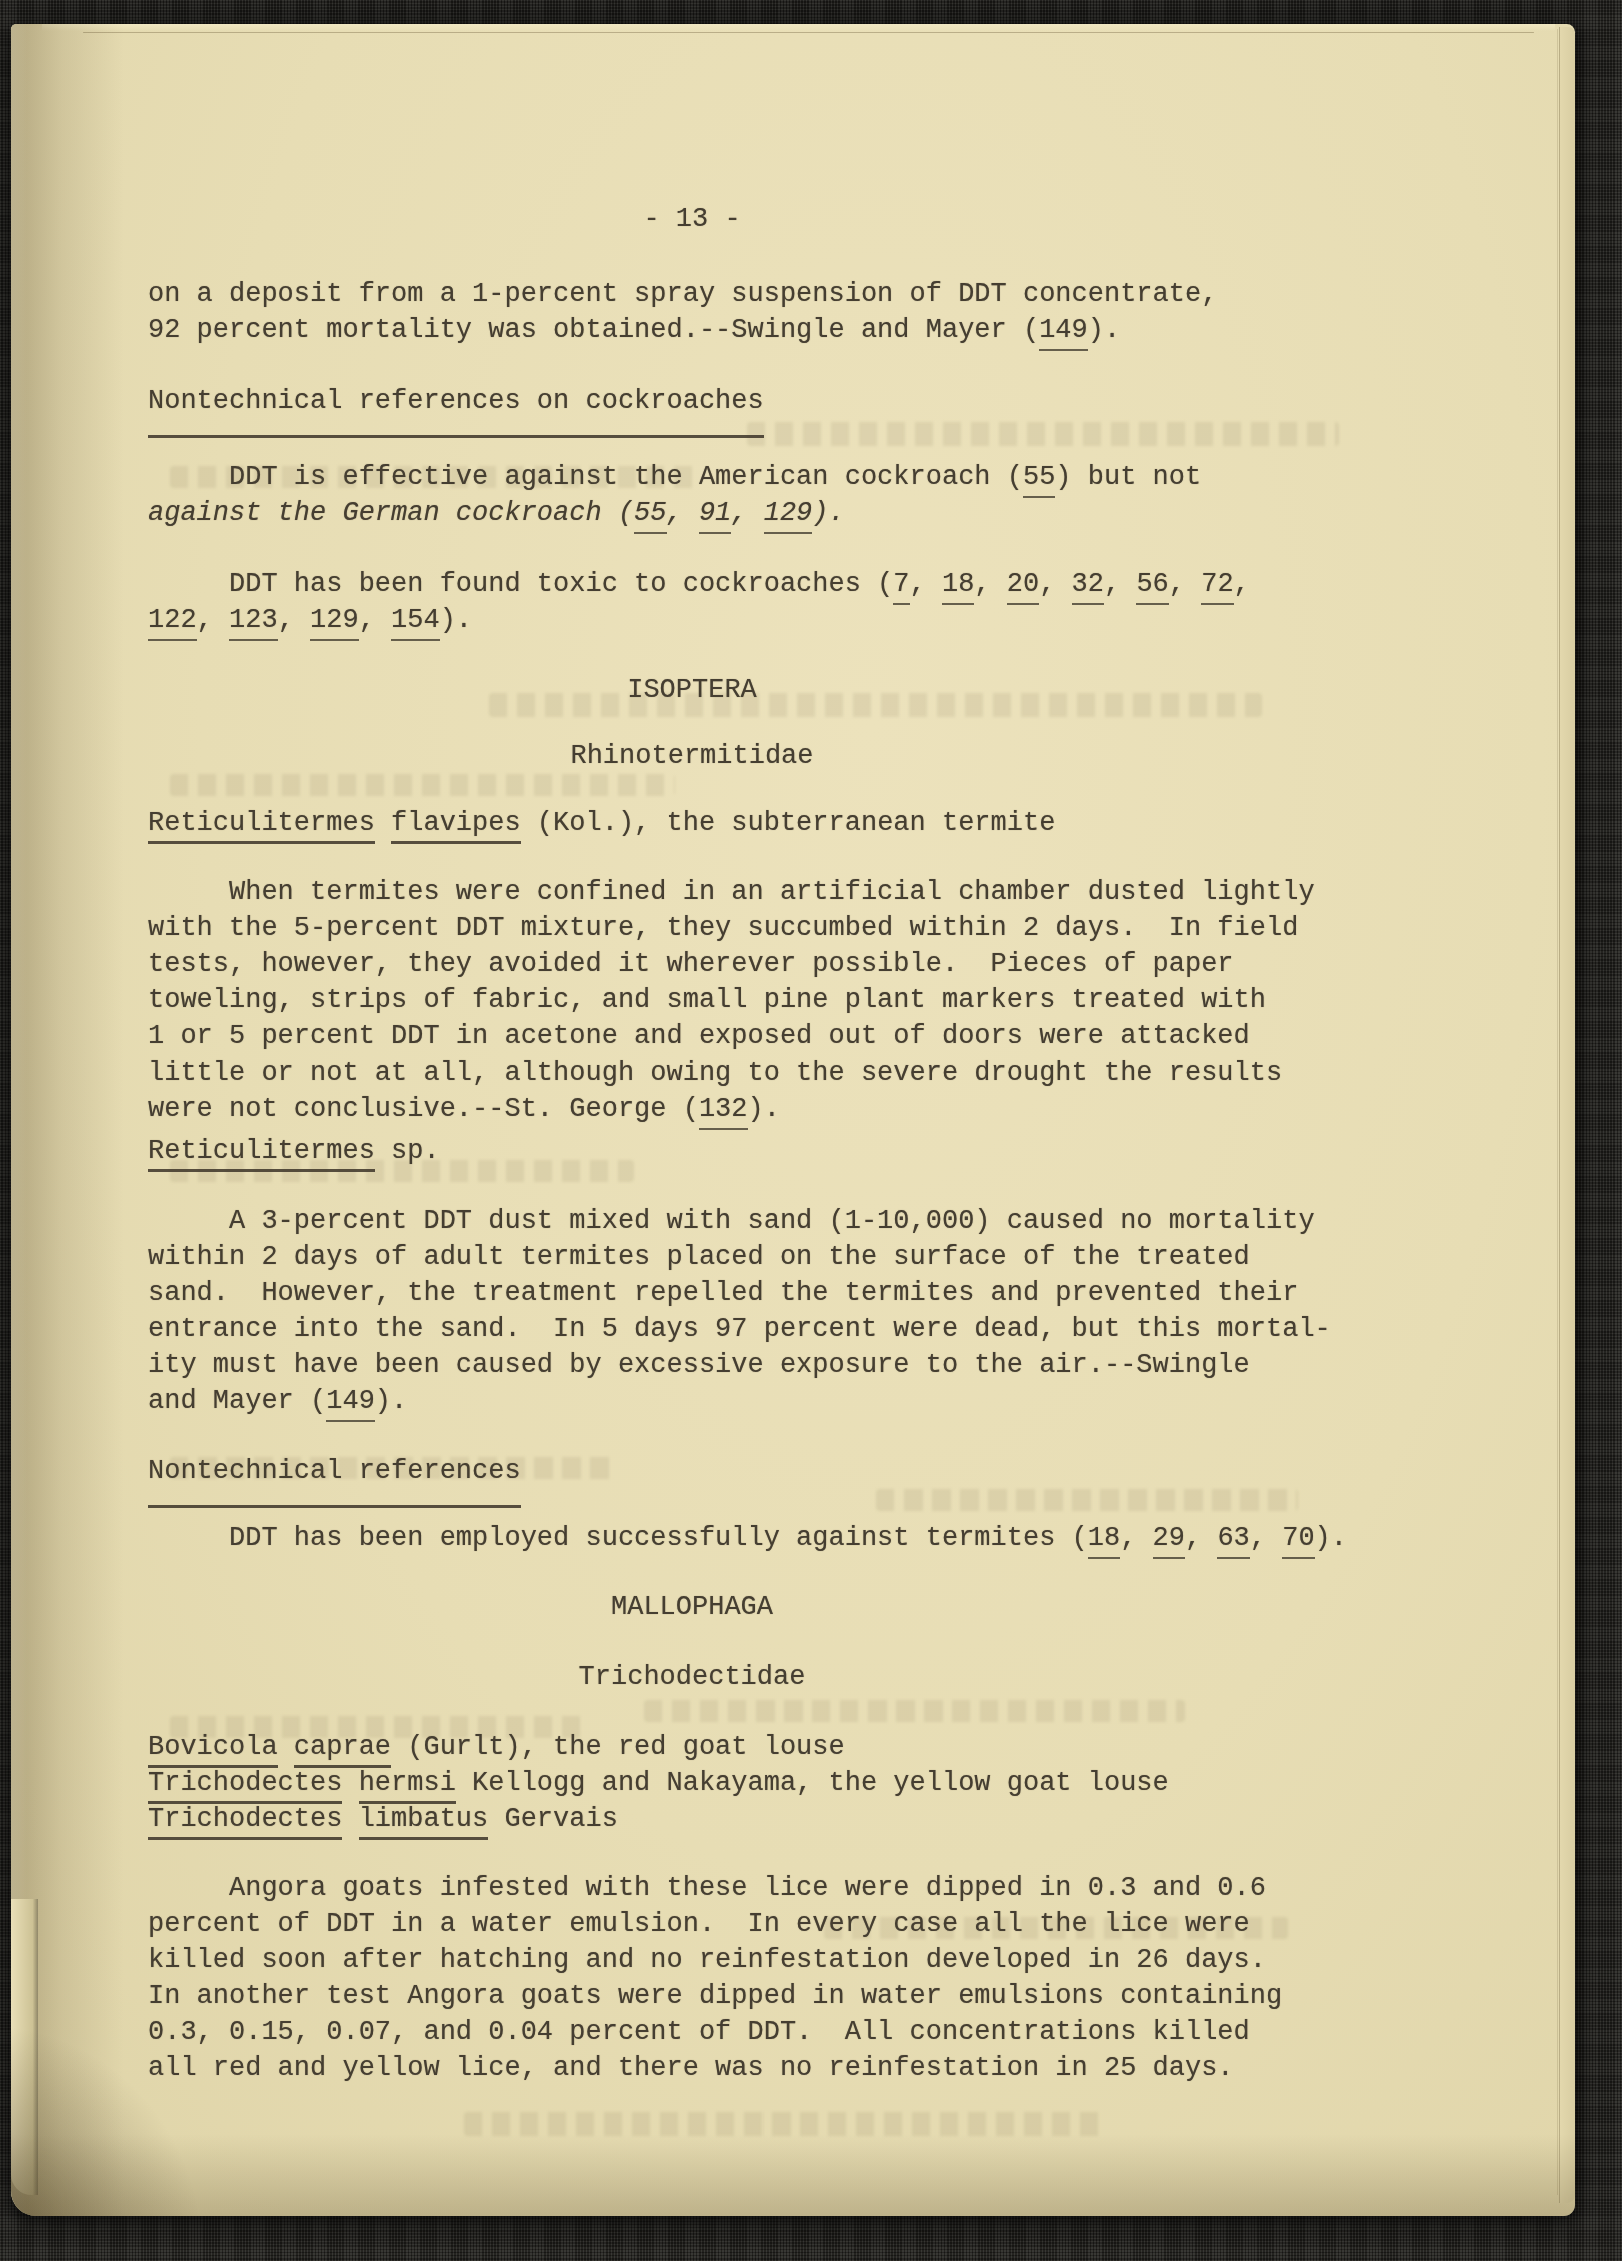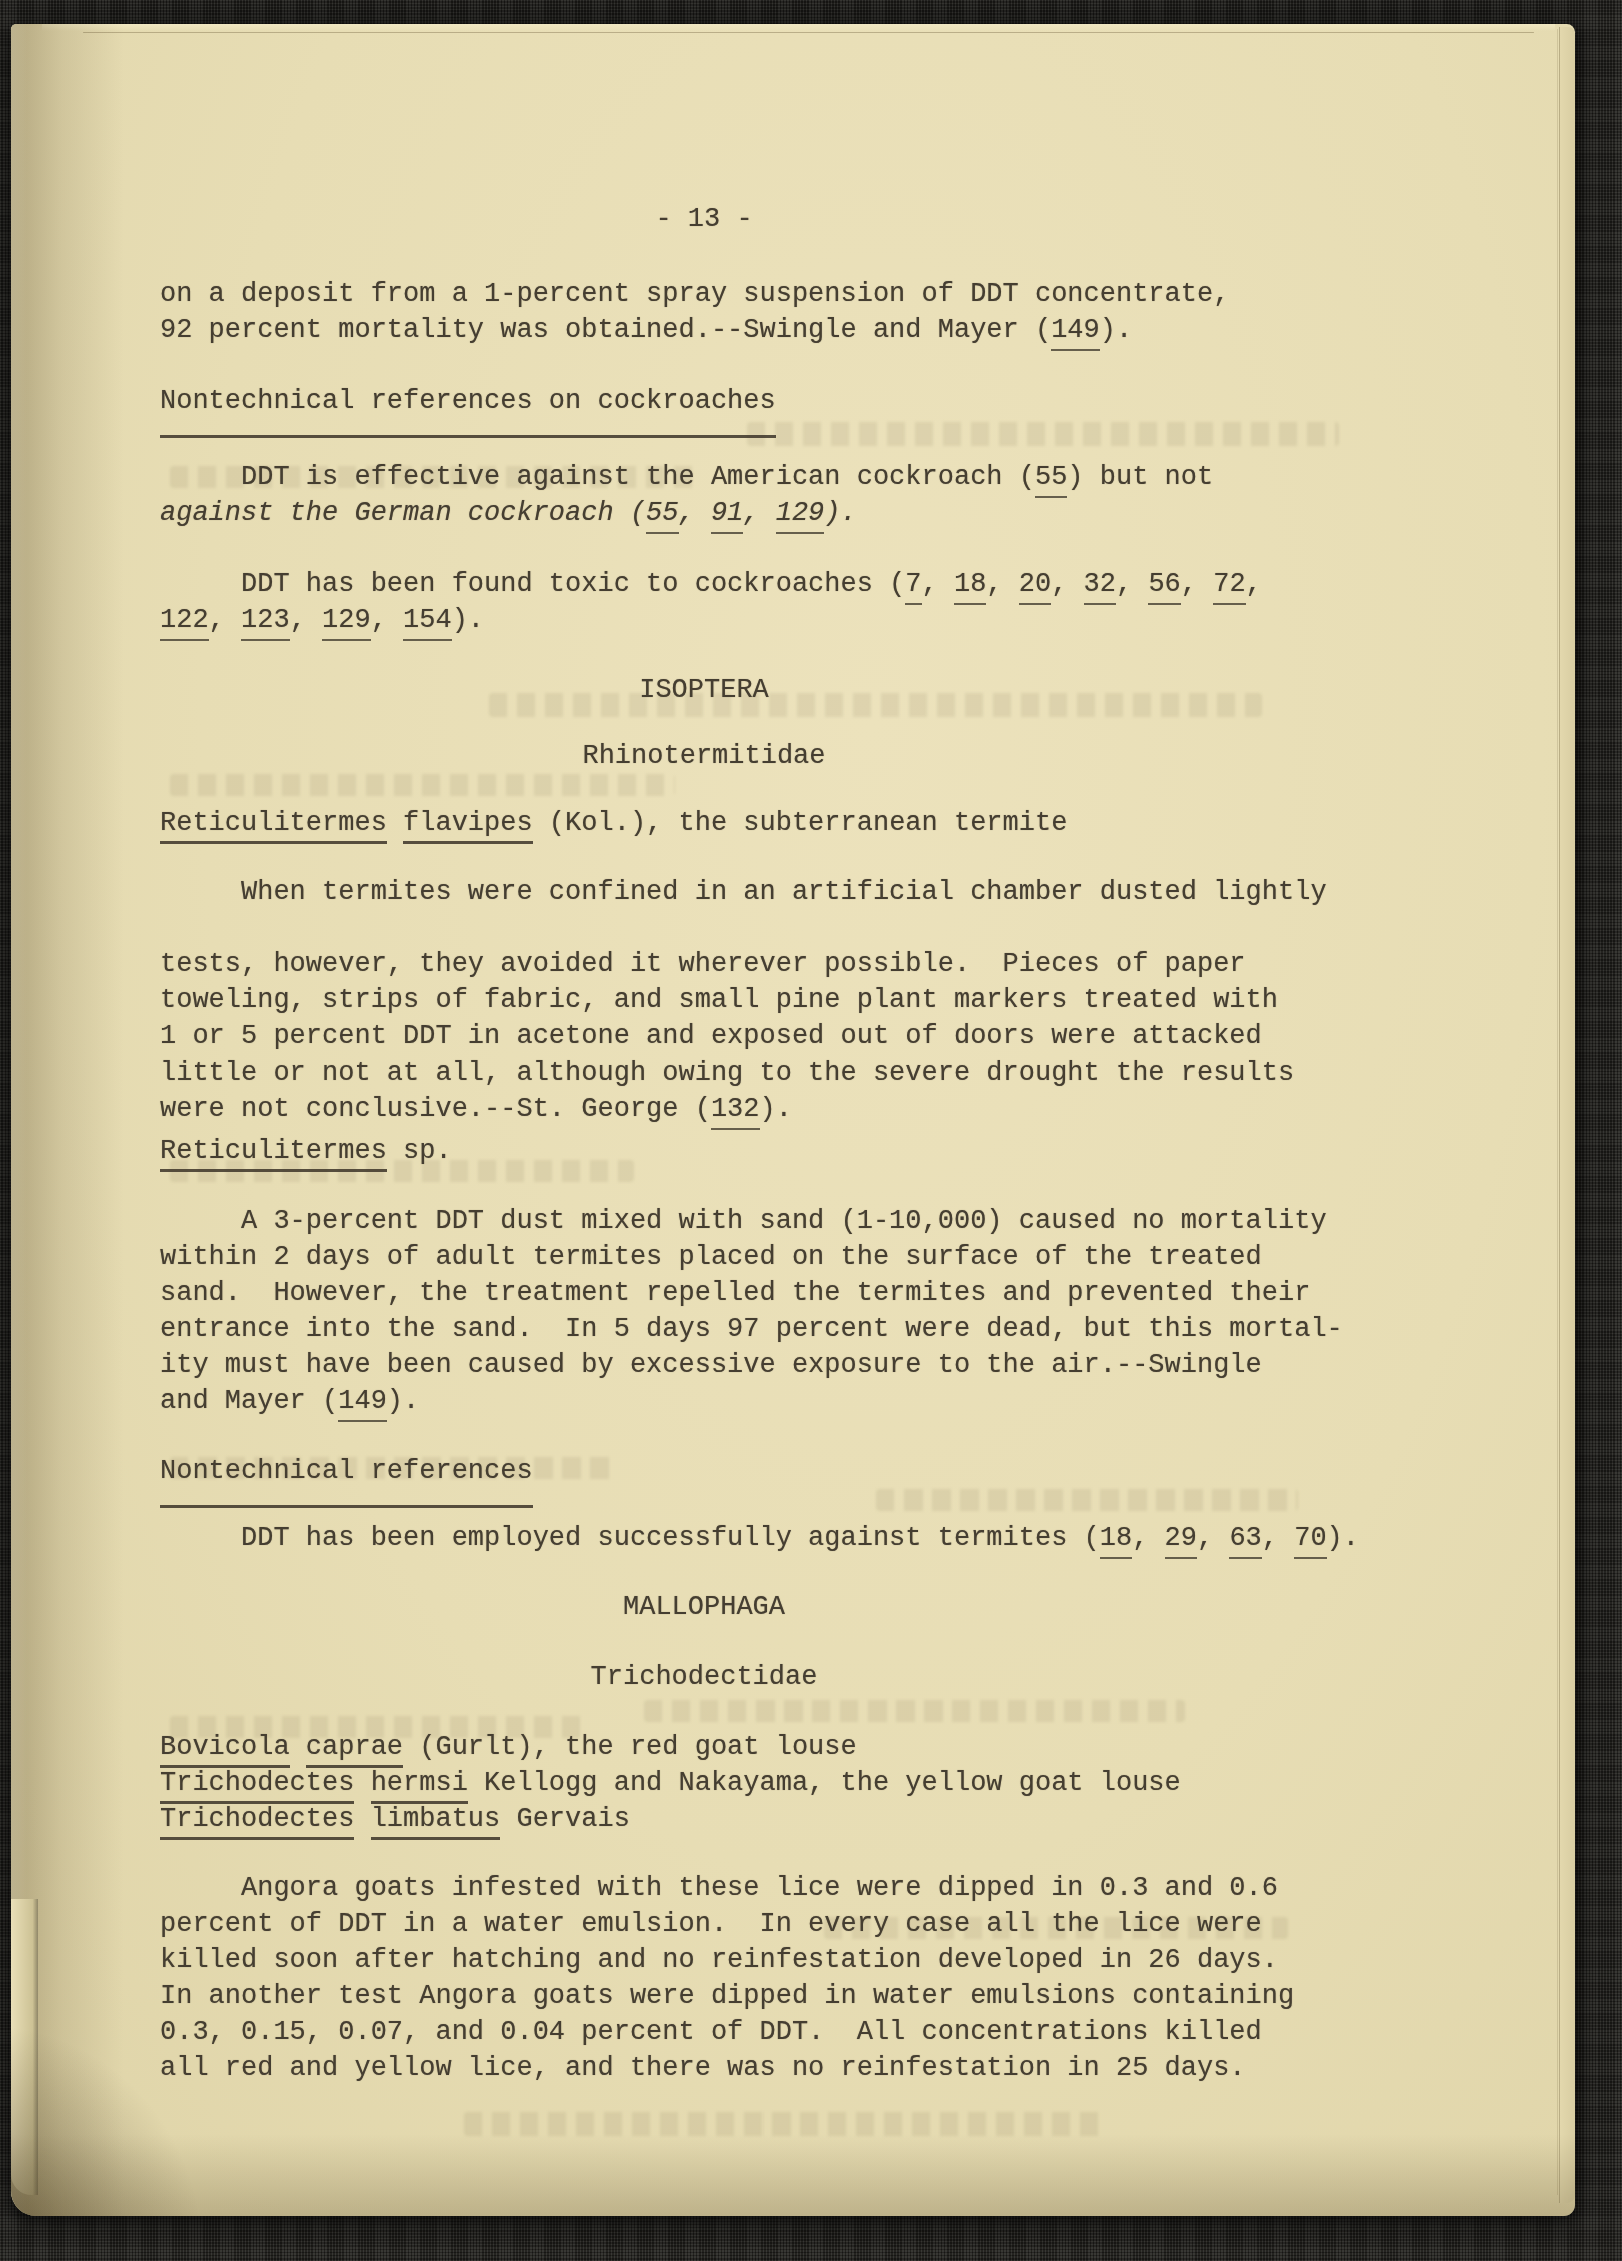--- a/index.html
+++ b/index.html
@@ -30,21 +30,21 @@
     border-left:1px solid rgba(120,105,70,.32);border-radius:0 7.2px 8.2px 0;}
   .edge-right2{position:absolute;right:17.5px;top:5.2px;bottom:20.6px;width:1px;background:rgba(120,105,70,.2);}
   .shade-bottom{position:absolute;left:0;right:0;bottom:0;height:82px;
     background:linear-gradient(rgba(90,75,40,0), rgba(90,75,40,.28));}
   .curl{position:absolute;left:-26px;bottom:-36px;width:237px;height:247px;
     background:radial-gradient(ellipse at 0% 100%, rgba(60,48,25,.5), rgba(60,48,25,0) 65%);}
   .under-strip{position:absolute;left:0;top:1875px;bottom:20.6px;width:27px;
     background:linear-gradient(90deg,#e9dfb8,#cdc295 80%,rgba(0,0,0,.25));
     border-radius:0 0 0 20.6px;}
 
-  .text-layer{position:absolute;left:16px;top:0;width:1355px;height:2261px;}
+  .text-layer{position:absolute;left:4px;top:0;width:1355px;height:2261px;}
   .line{
     position:absolute; left:144px; white-space:pre;
     font-family:"Liberation Mono","DejaVu Sans Mono",monospace;
     font-size:27px; line-height:27px; color:#453e31;
     text-shadow:0 0 1px rgba(69,62,49,.5);
   }
   .line.center{left:144px;width:1088px;text-align:center;}
   .line span{display:inline;}
   span.ref{border-bottom:2.6px solid rgba(69,62,49,.8);padding-bottom:4px;}
   span.term{border-bottom:3.6px solid rgba(60,52,40,.85);padding-bottom:2.6px;}
@@ -89,20 +89,21 @@
       <div class="line" style="top: 317px;"><span>92 percent mortality was obtained.--Swingle and Mayer (</span><span class="ref">149</span><span>).</span></div>
       <div class="line" style="top: 388px;"><span class="hu">Nontechnical references on cockroaches</span></div>
       <div class="line" style="top: 464px;"><span>     DDT is effective against the American cockroach (</span><span class="ref">55</span><span>) but not</span></div>
       <div class="line" style="top: 500px; font-style: italic;"><span>against the German cockroach (</span><span class="ref">55</span><span>, </span><span class="ref">91</span><span>, </span><span class="ref">129</span><span>).</span></div>
       <div class="line" style="top: 571px;"><span>     DDT has been found toxic to cockroaches (</span><span class="ref">7</span><span>, </span><span class="ref">18</span><span>, </span><span class="ref">20</span><span>, </span><span class="ref">32</span><span>, </span><span class="ref">56</span><span>, </span><span class="ref">72</span><span>,</span></div>
       <div class="line" style="top: 607px;"><span class="ref">122</span><span>, </span><span class="ref">123</span><span>, </span><span class="ref">129</span><span>, </span><span class="ref">154</span><span>).</span></div>
       <div class="line center" style="top: 743px;"><span>Rhinotermitidae</span></div>
       <div class="line center" style="top: 677px;"><span>ISOPTERA</span></div>
       <div class="line" style="top: 810px;"><span class="term">Reticulitermes</span><span> </span><span class="term">flavipes</span><span> (Kol.), the subterranean termite</span></div>
       <div class="line" style="top: 879px;"><span>     When termites were confined in an artificial chamber dusted lightly</span></div>
+      <div class="line" style="top: 915px;"><span>with the 5-percent DDT mixture, they succumbed within 2 days.  In field</span></div>
       <div class="line" style="top: 951px;"><span>tests, however, they avoided it wherever possible.  Pieces of paper</span></div>
       <div class="line" style="top: 987px;"><span>toweling, strips of fabric, and small pine plant markers treated with</span></div>
       <div class="line" style="top: 1023px;"><span>1 or 5 percent DDT in acetone and exposed out of doors were attacked</span></div>
       <div class="line" style="top: 1060px;"><span>little or not at all, although owing to the severe drought the results</span></div>
       <div class="line" style="top: 1096px;"><span>were not conclusive.--St. George (</span><span class="ref">132</span><span>).</span></div>
       <div class="line" style="top: 1138px;"><span class="term">Reticulitermes</span><span> sp.</span></div>
       <div class="line" style="top: 1208px;"><span>     A 3-percent DDT dust mixed with sand (1-10,000) caused no mortality</span></div>
       <div class="line" style="top: 1244px;"><span>within 2 days of adult termites placed on the surface of the treated</span></div>
       <div class="line" style="top: 1280px;"><span>sand.  However, the treatment repelled the termites and prevented their</span></div>
       <div class="line" style="top: 1316px;"><span>entrance into the sand.  In 5 days 97 percent were dead, but this mortal-</span></div>

